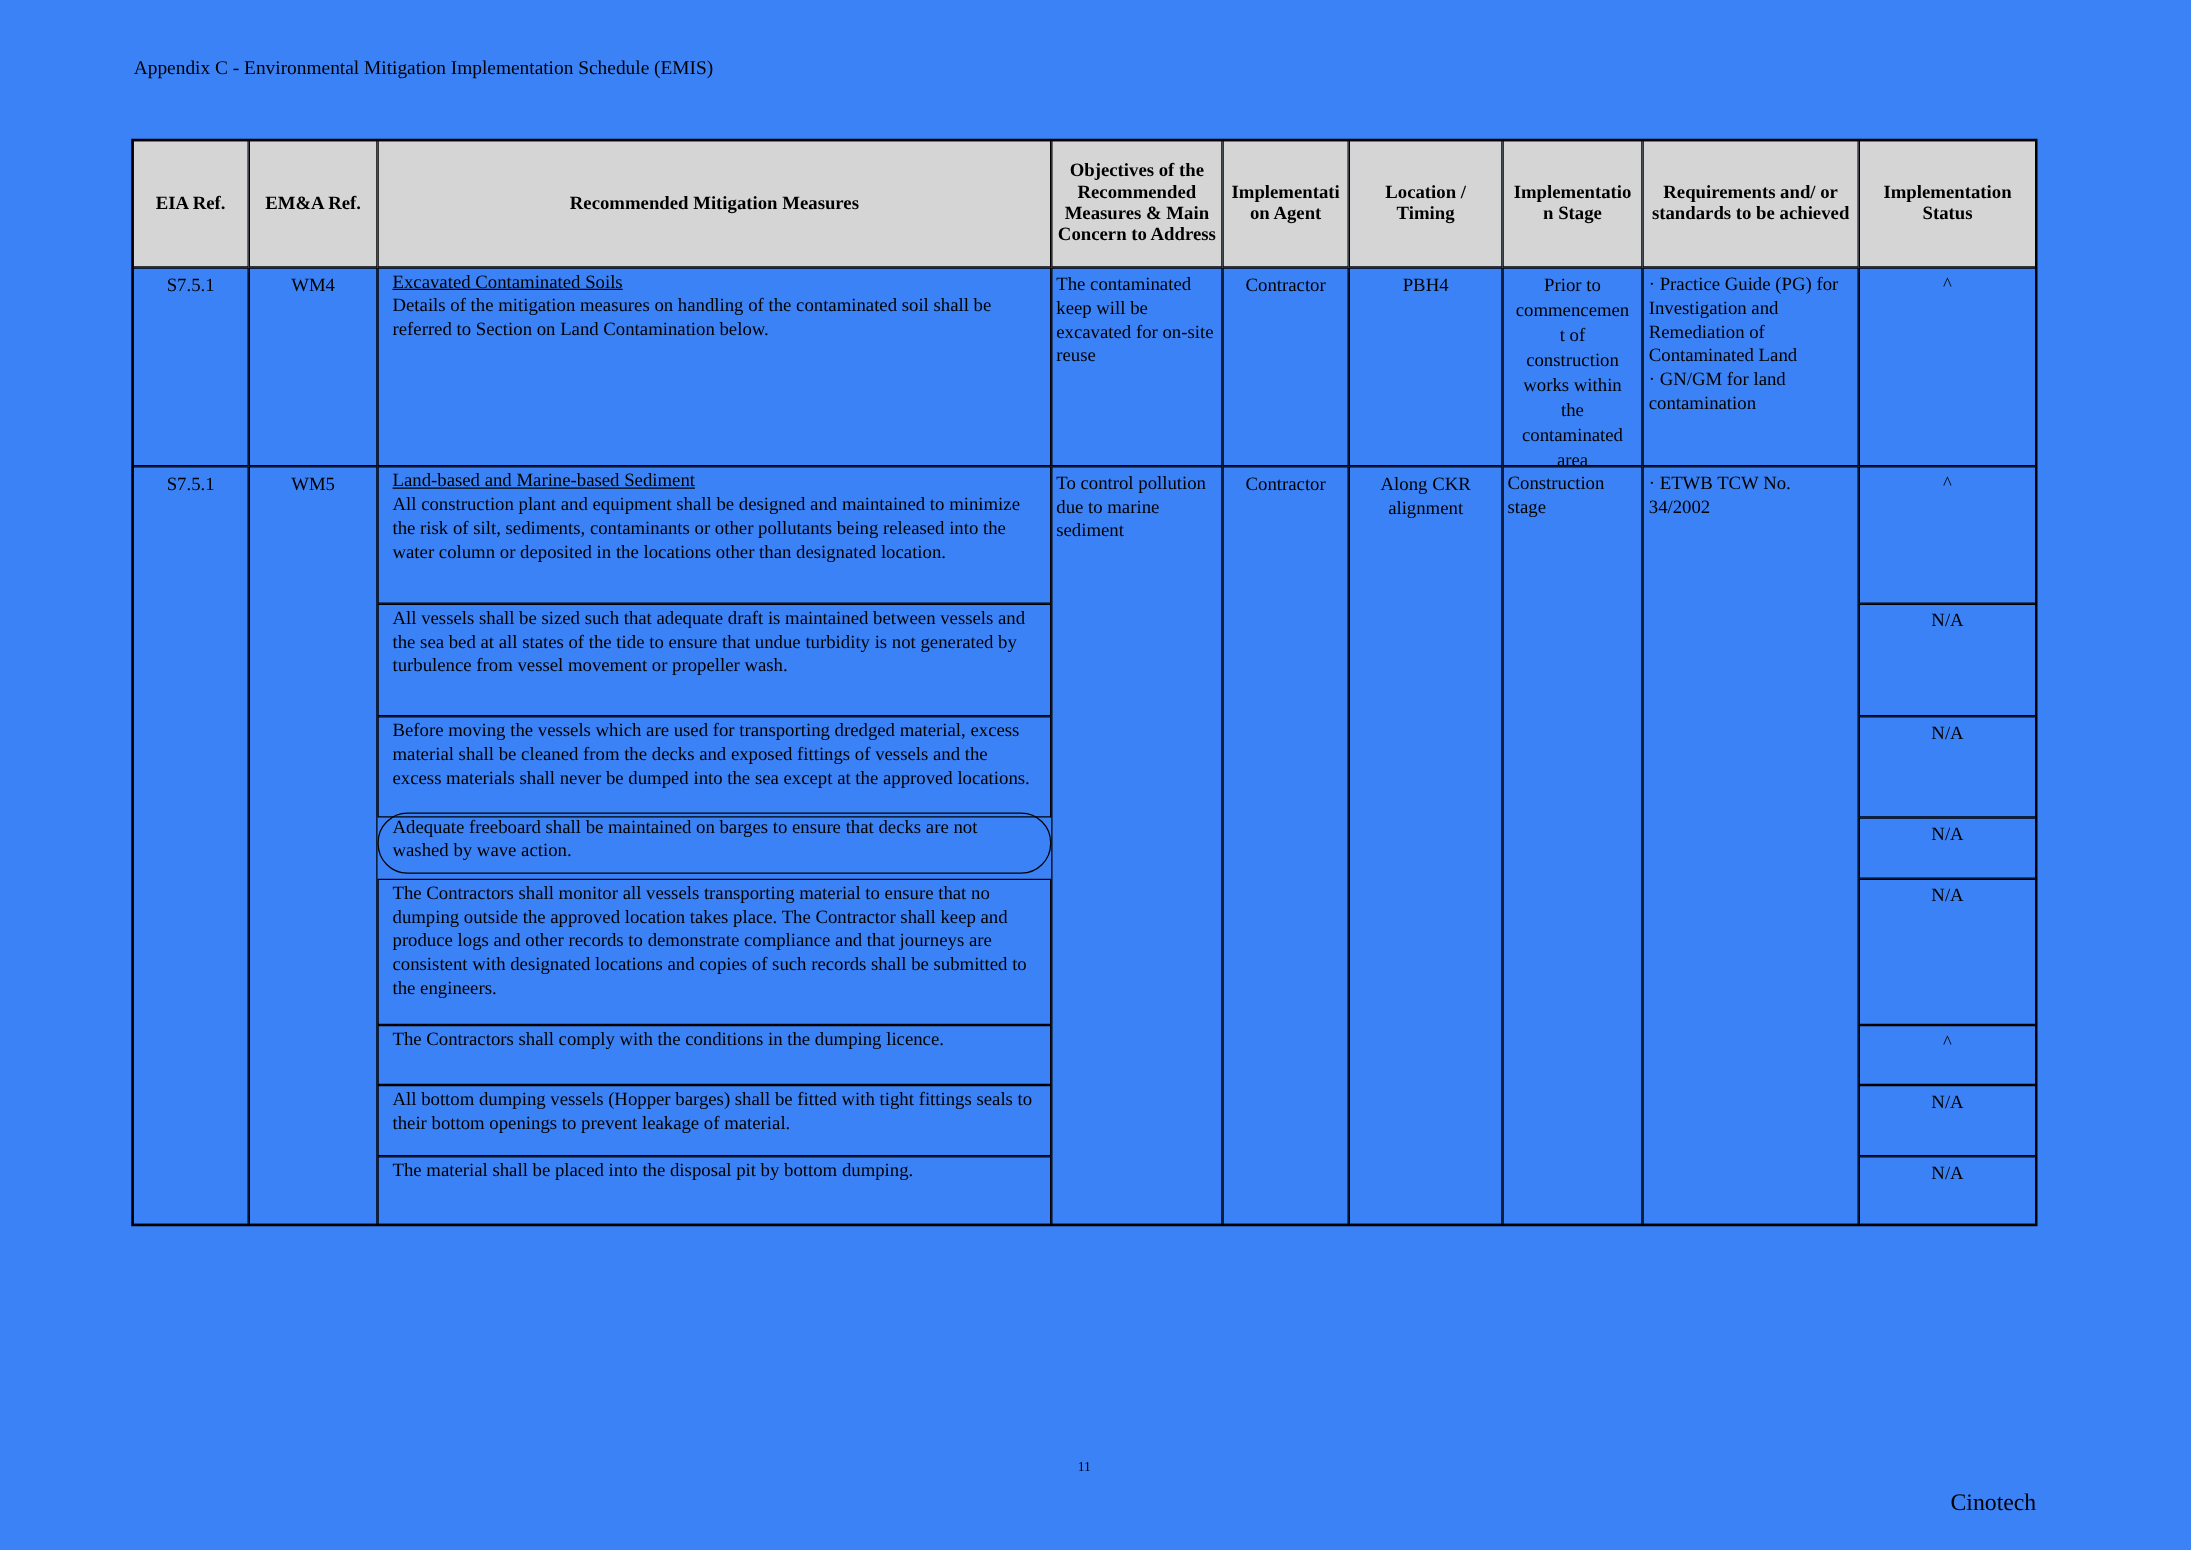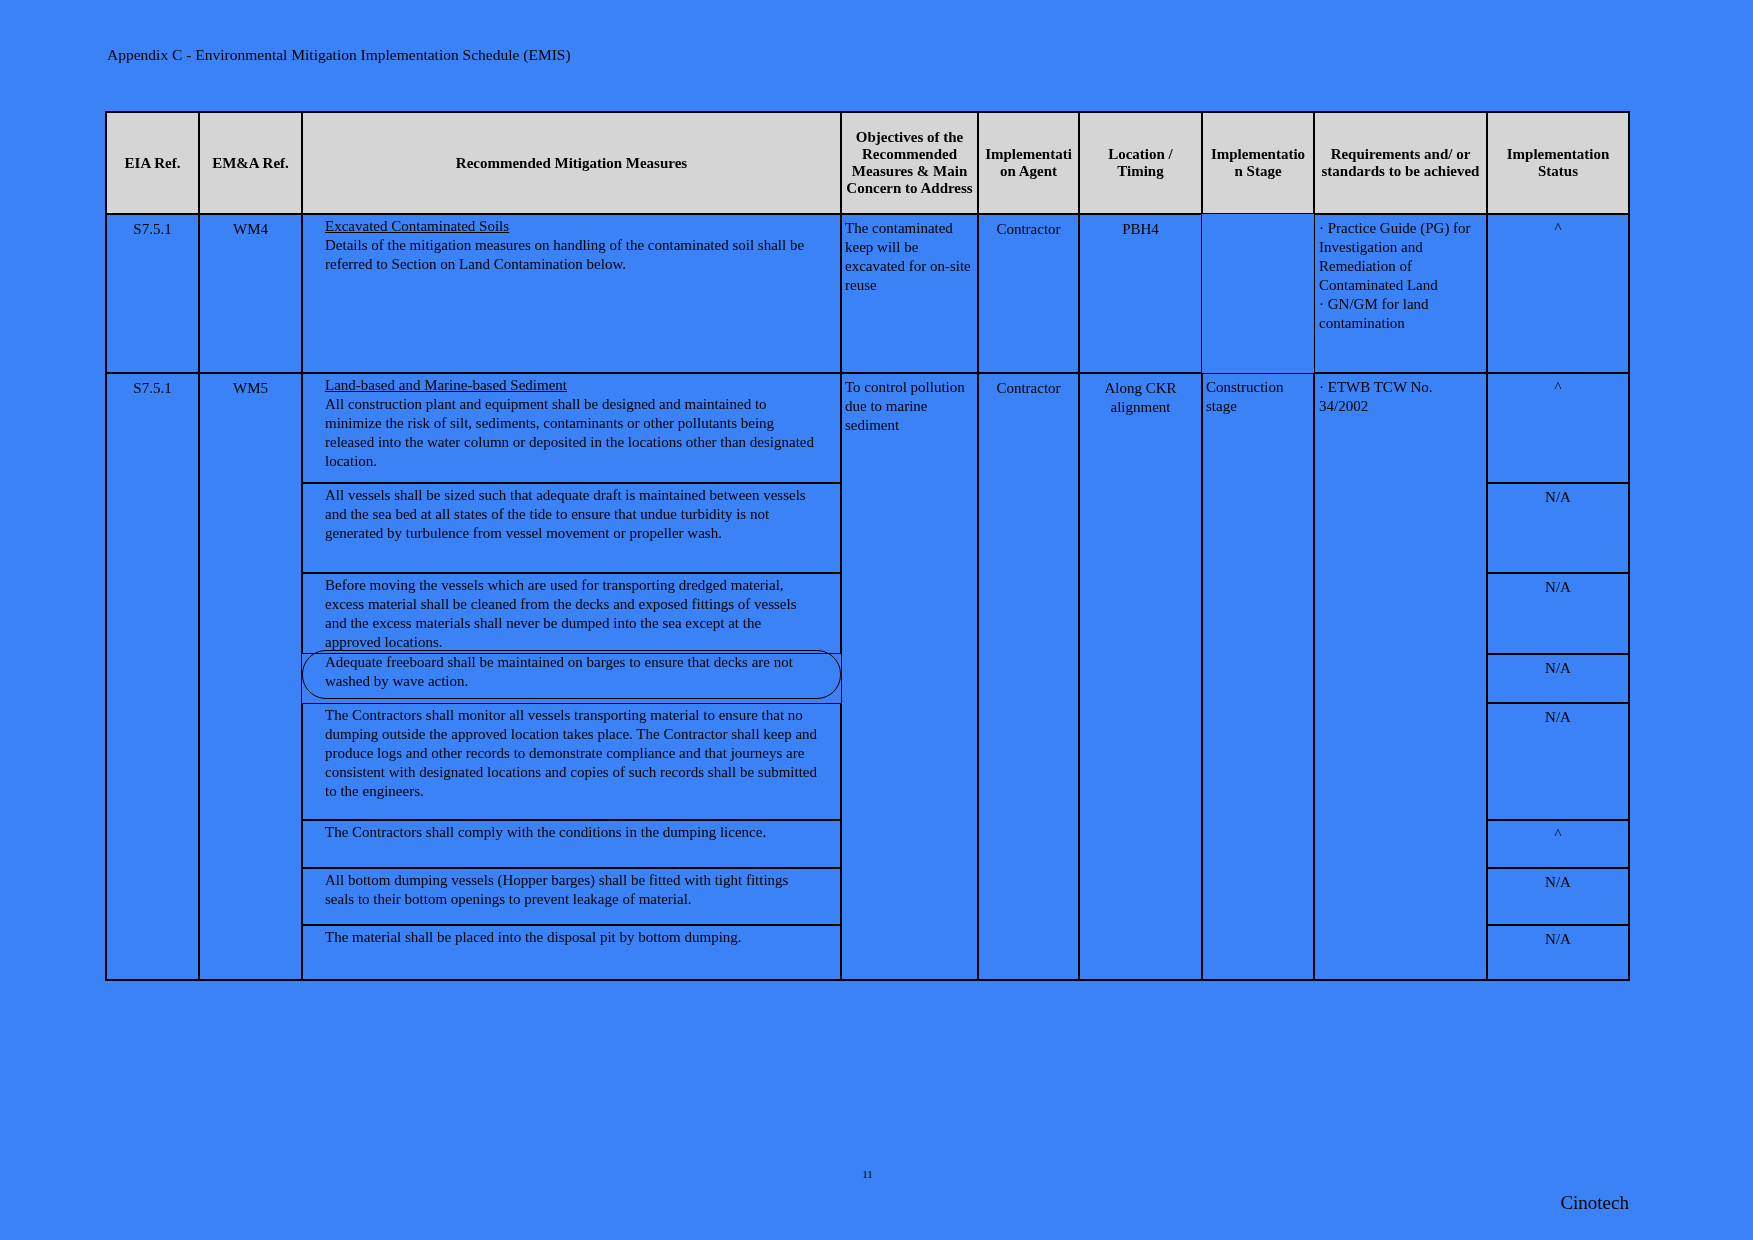--- a/index.html
+++ b/index.html
@@ -6,21 +6,21 @@
   .page{position:relative;width:1753px;height:1240px;background:#3b82f6;color:#000;
         font-family:"Liberation Serif", serif;overflow:hidden;}
   .title{position:absolute;left:107px;top:46px;font-size:15.5px;}
   .cell{position:absolute;border:1px solid #000;box-sizing:border-box;overflow:hidden;
         font-size:15px;line-height:19px;}
   .hdr{background:var(--header-bg,#d5d5d5);font-weight:bold;display:flex;align-items:center;
        justify-content:center;text-align:center;font-size:15px;line-height:17px;
        padding:2px;white-space:pre-line;}
   .frame{position:absolute;border:2px solid #000;box-sizing:border-box;pointer-events:none;}
   .tcent{text-align:center;padding-top:5px;}
-  .mcell{padding:2px 22px;}
+  .mcell{padding:2px 11px;}
   .mheading{text-decoration:underline;}
   .pre{white-space:pre-line;}
   .objcell{padding:4px 3px;}
   .stage1{text-align:center;padding-top:4px;line-height:20px;}
   .stage2{padding:4px 3px;}
   .reqcell{padding:4px 4px;}
   .statcell{text-align:center;padding-top:4px;}
   .footer-num{position:absolute;left:106px;width:1523px;top:1168px;text-align:center;font-size:11px;}
   .footer-right{position:absolute;left:106px;width:1523px;top:1192px;text-align:right;font-size:19px;}
 </style>
@@ -46,20 +46,28 @@
 
   <div class="cell tcent" style="left:106px;top:214px;width:93px;height:159px;">S7.5.1</div>
   <div class="cell tcent" style="left:199px;top:214px;width:103px;height:159px;">WM4</div>
   <div class="cell mcell" style="left:302px;top:214px;width:539px;height:159px;">
     <div class="mheading">Excavated Contaminated Soils</div>
     <div>Details of the mitigation measures on handling of the contaminated soil shall be referred to Section on Land Contamination below.</div>
   </div>
   <div class="cell objcell" style="left:841px;top:214px;width:137px;height:159px;">The contaminated keep will be excavated for on-site reuse</div>
   <div class="cell tcent" style="left:978px;top:214px;width:101px;height:159px;">Contractor</div>
   <div class="cell tcent" style="left:1079px;top:214px;width:123px;height:159px;">PBH4</div>
+  <div class="cell stage1 pre" style="left:1202px;top:214px;width:112px;height:159px;">Prior to
+commencemen
+t of
+construction
+works within
+the
+contaminated
+area</div>
   <div class="cell reqcell" style="left:1314px;top:214px;width:173px;height:159px;">
     <div>· Practice Guide (PG) for Investigation and Remediation of Contaminated Land</div>
     <div>· GN/GM for land contamination</div>
   </div>
   <div class="cell statcell" style="left:1487px;top:214px;width:142px;height:159px;">^</div>
 
   <div class="cell tcent" style="left:106px;top:373px;width:93px;height:607px;">S7.5.1</div>
   <div class="cell tcent" style="left:199px;top:373px;width:103px;height:607px;">WM5</div>
 
   <div class="cell mcell" style="left:302px;top:373px;width:539px;height:110px;">

